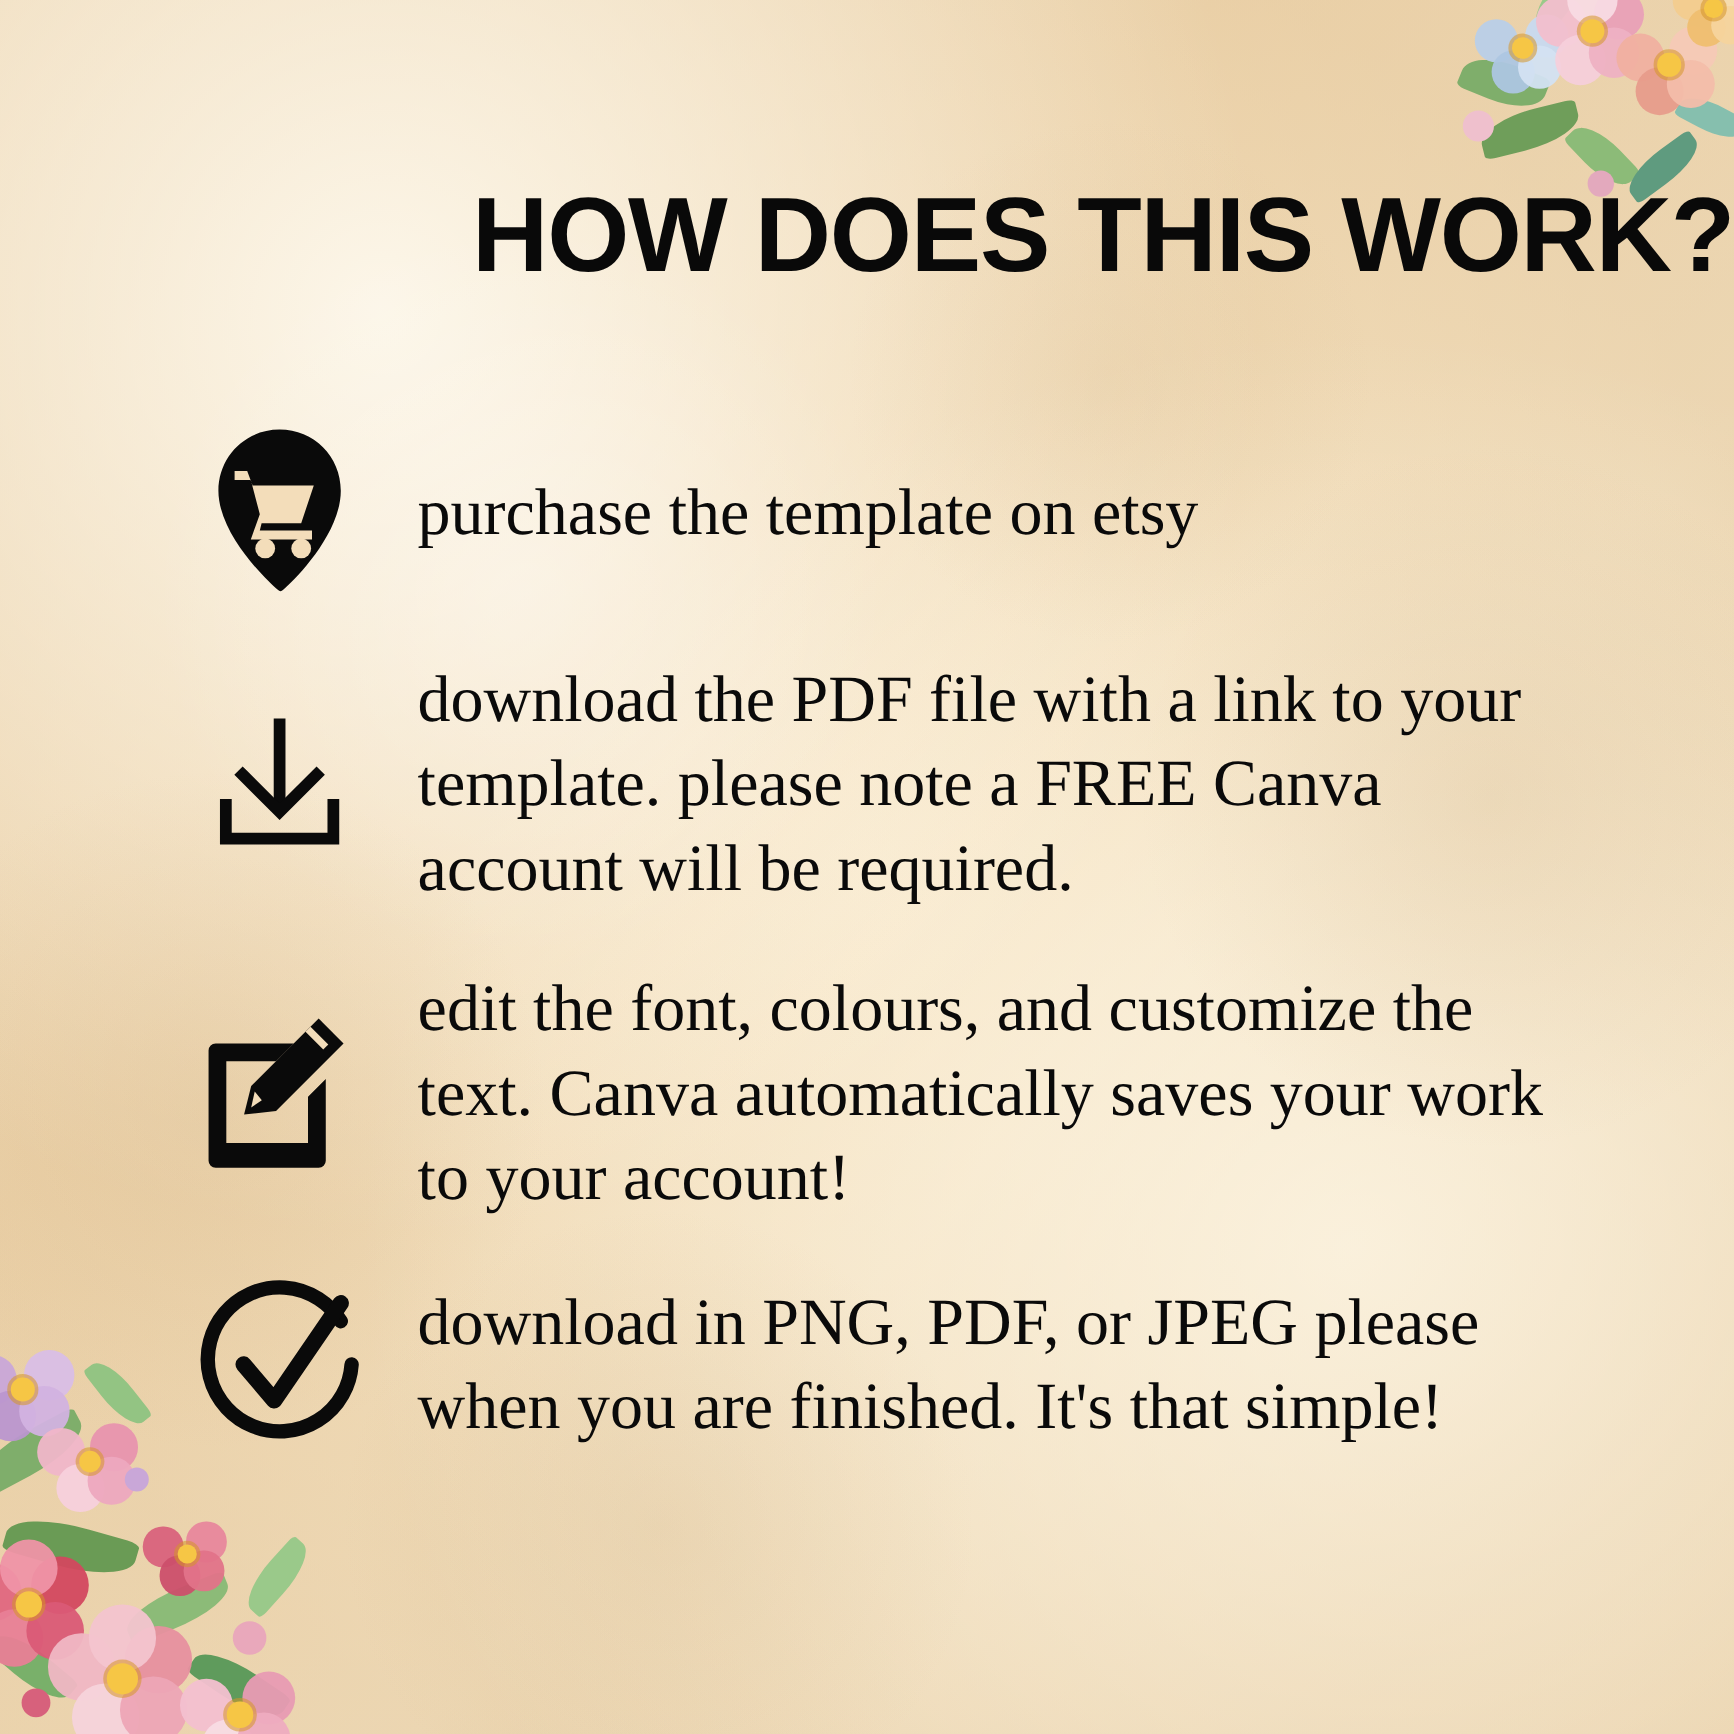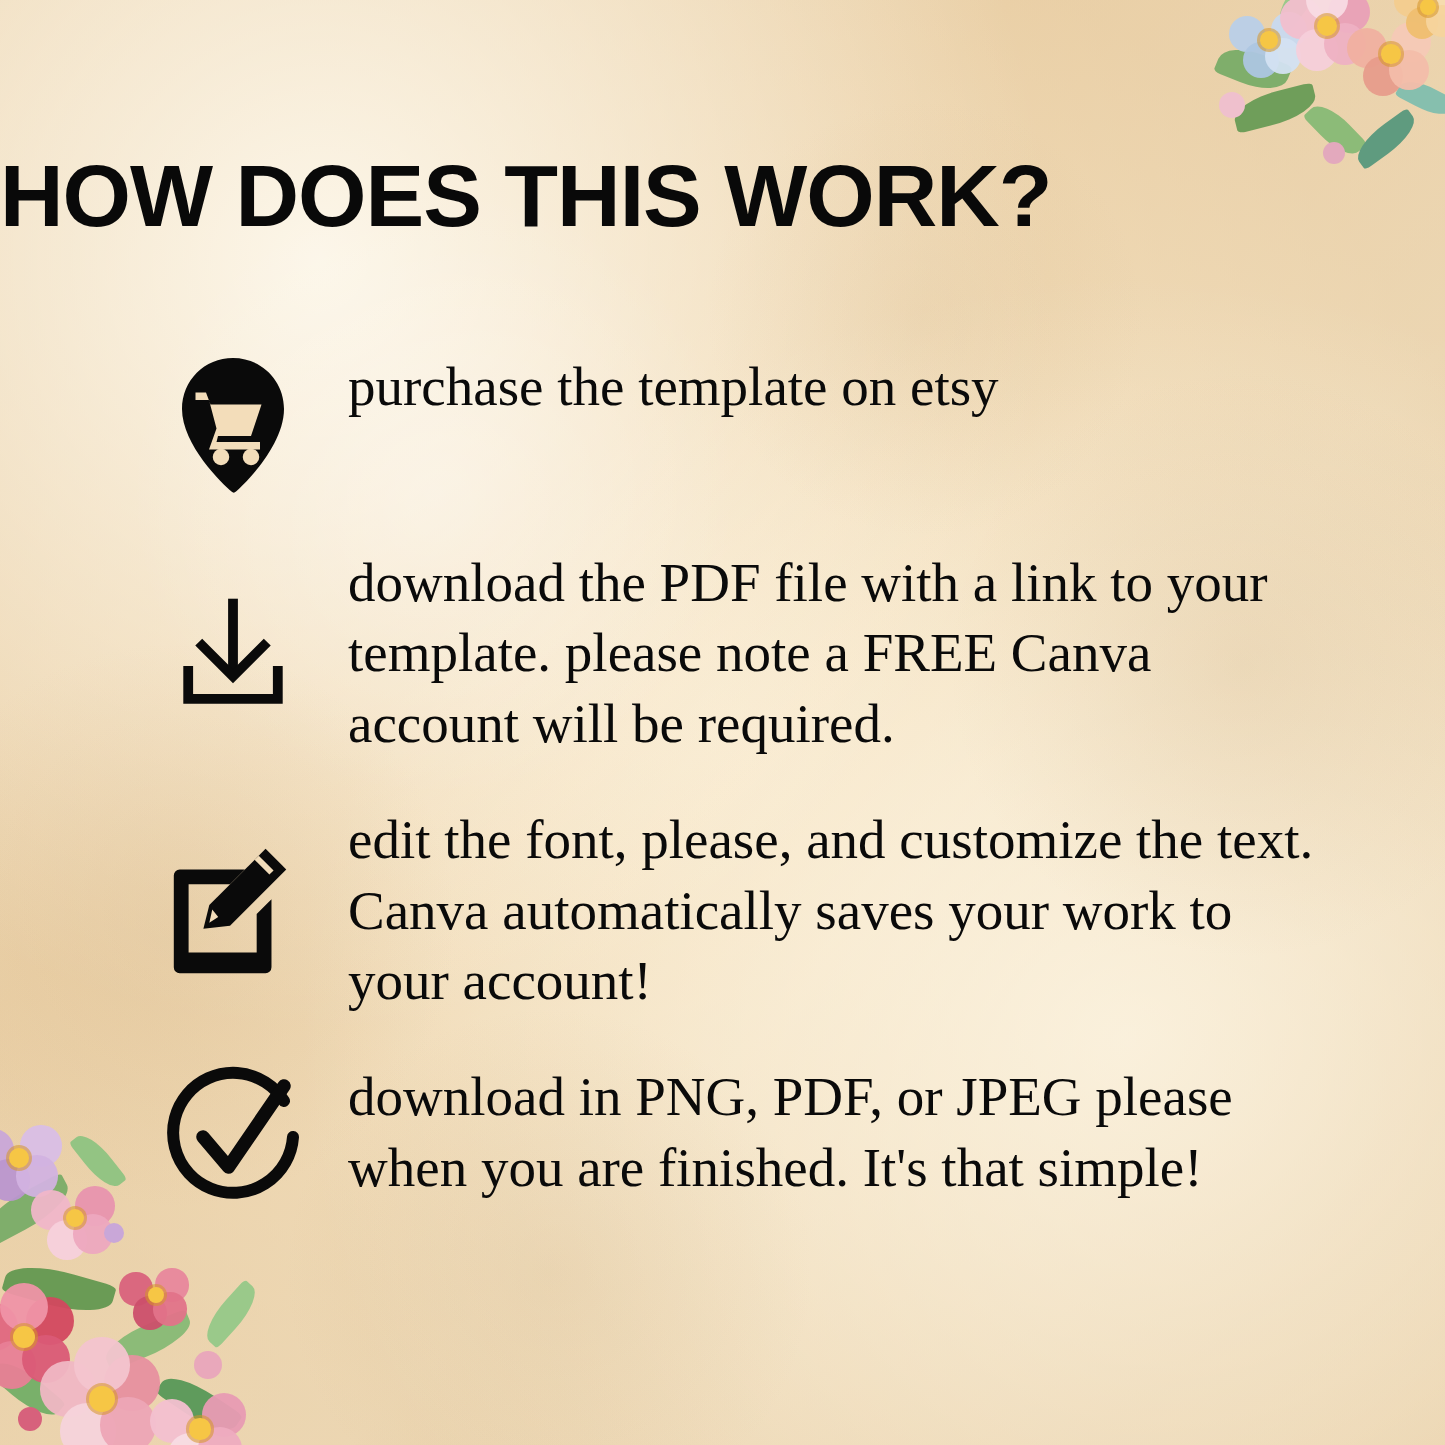--- a/index.html
+++ b/index.html
@@ -39,39 +39,40 @@
       radial-gradient(circle at 38% 88%, rgba(198,162,110,0.18) 0%, rgba(198,162,110,0) 17%),
       radial-gradient(circle at 30% 34%, rgba(255,255,255,0.35) 0%, rgba(255,255,255,0) 22%);
     pointer-events: none;
   }
 
   .title {
     position: absolute;
     top: 86px;
     left: 0;
     width: 1445px;
-    text-align: left;
+    text-align: right;
     font-family: "Liberation Sans", sans-serif;
     font-weight: bold;
     font-size: 88px;
     letter-spacing: -1px;
     color: #090909;
     z-index: 4;
   }
 
   .steps {
     position: absolute;
     top: 352px;
     left: 118px;
     width: 1230px;
     z-index: 4;
   }
 
   .step {
     display: flex;
+    align-items: center;
     margin-bottom: 46px;
   }
   .step-icon {
     flex: 0 0 230px;
     display: flex;
     align-items: center;
     justify-content: center;
   }
   .step-text {
     flex: 1 1 auto;
@@ -167,21 +168,21 @@
 
     <div class="step">
       <div class="step-icon">
         <svg width="148" height="148" viewBox="0 0 100 100" aria-hidden="true">
           <path d="M10 22h48l-10 10H20v46h46V52l10-10v46a4 4 0 0 1-4 4H14a4 4 0 0 1-4-4V26a4 4 0 0 1 4-4z" fill="#0a0a0a"></path>
           <path d="M30 62l4-16L72 8l14 14-38 38-18 2z" fill="#0a0a0a"></path>
           <path d="M34 58l2-9 4 5z" fill="#f3ddba"></path>
           <path d="M66 14l10 10" stroke="#f3ddba" stroke-width="4"></path>
         </svg>
       </div>
-      <div class="step-text">edit the font, please, and customize the text. Canva automatically saves your work to your account!</div>
+      <div class="step-text">edit the font, colours, and customize the text. Canva automatically saves your work to your account!</div>
     </div>
 
     <div class="step">
       <div class="step-icon">
         <svg width="150" height="150" viewBox="0 0 100 100" aria-hidden="true">
           <path d="M84 26a40 40 0 1 0 6 24" fill="none" stroke="#0a0a0a" stroke-width="8" stroke-linecap="round"></path>
           <polyline points="30,50 47,70 84,16" fill="none" stroke="#0a0a0a" stroke-width="9" stroke-linecap="round" stroke-linejoin="round"></polyline>
         </svg>
       </div>
       <div class="step-text">download in PNG, PDF, or JPEG please when you are finished. It's that simple!</div>

